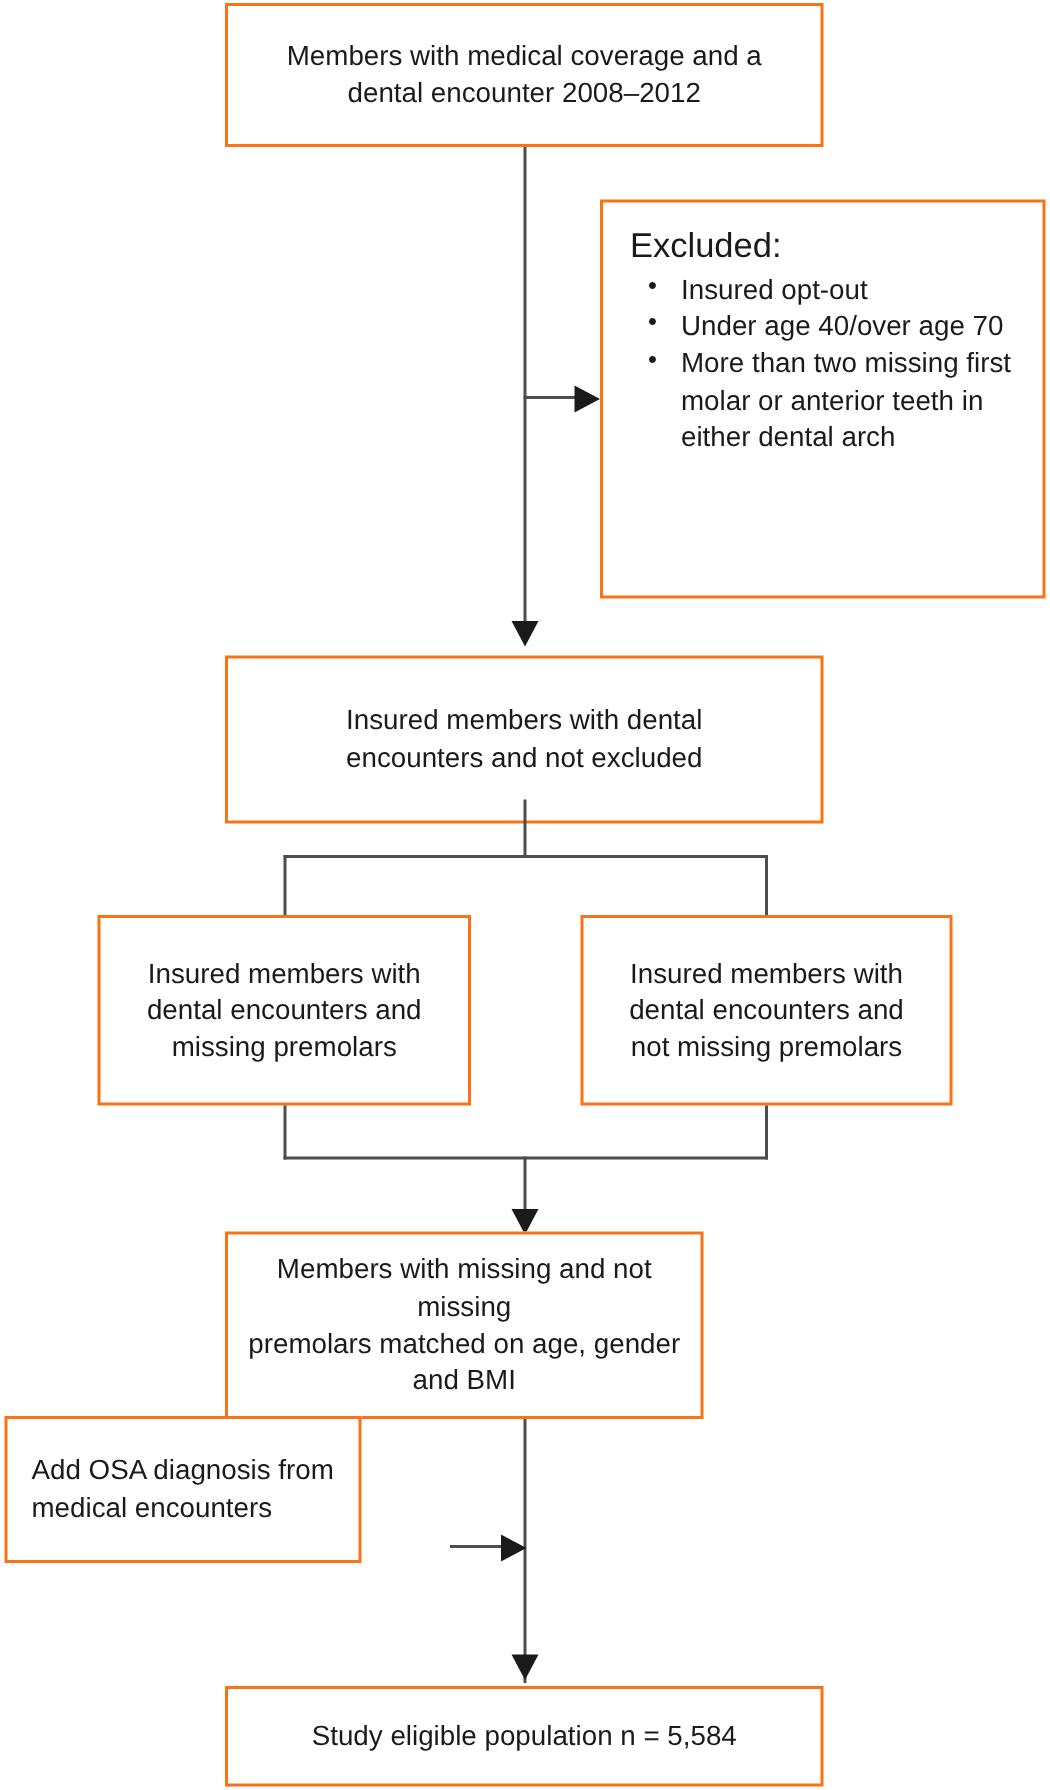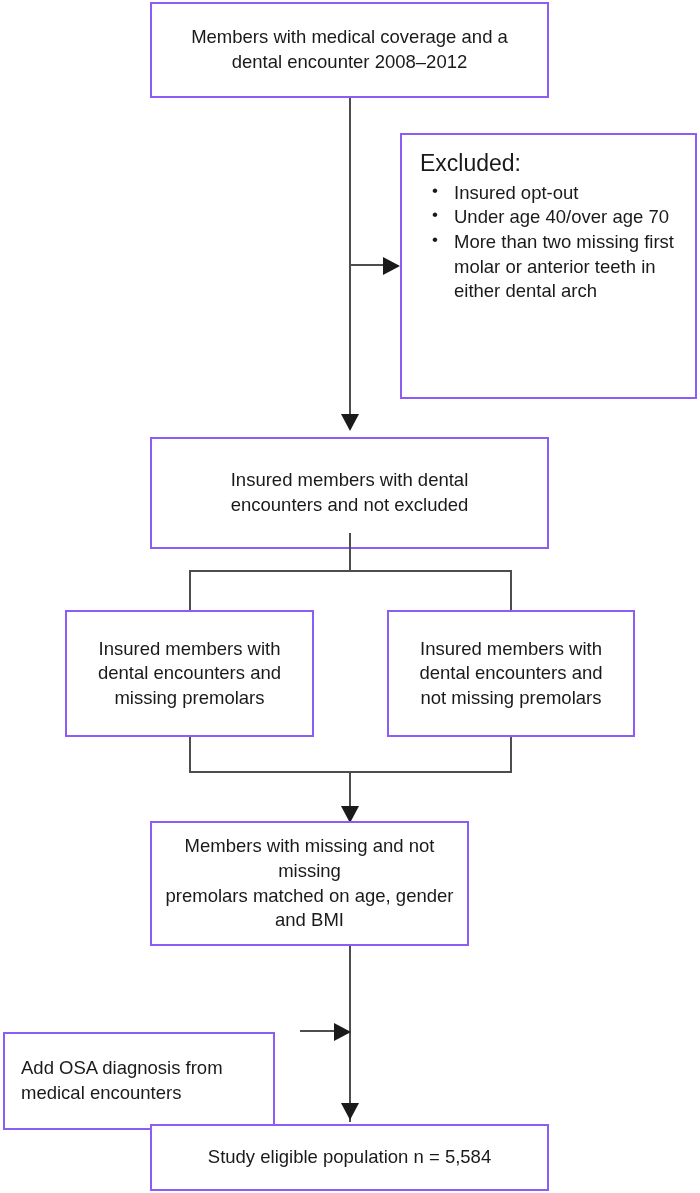--- a/index.html
+++ b/index.html
@@ -15,21 +15,21 @@
   #flowchart {
     position: relative;
     width: 700px;
     height: 1193px;
     background: #ffffff;
     overflow: hidden;
   }
   .node {
     position: absolute;
     box-sizing: border-box;
-    border: 2px solid #8b5cf6;
+    border: 2px solid #f97316;
     background: #ffffff;
     display: flex;
     align-items: center;
     justify-content: center;
     padding: 6px 10px;
   }
   .node .node-text {
     font-size: 18.5px;
     line-height: 1.33;
     color: #1a1a1a;
@@ -168,21 +168,21 @@
 
   <div class="node" id="node-matched" style="left:150px; top:821px; width:319px; height:125px;">
     <span class="node-text">Members with missing and not missing
 premolars matched on age, gender
 and BMI</span>
   </div>
 
   <div class="vline" style="left:349px; top:946px; height:176px;"></div>
   <div class="arrow-down" style="left:341px; top:1103px;"></div>
 
-  <div class="node align-left" id="node-osa" style="left:3px; top:1032px; width:272px; height:98px;">
+  <div class="node align-left" id="node-osa" style="left:3px; top:944px; width:238px; height:98px;">
     <span class="node-text">Add OSA diagnosis from
 medical encounters</span>
   </div>
   <div class="hline" style="left:300px; top:1030px; width:36px;"></div>
   <div class="arrow-right" style="left:334px; top:1023px;"></div>
 
   <div class="node" id="node-study" style="left:150px; top:1124px; width:399px; height:67px;">
     <span class="node-text">Study eligible population n = 5,584</span>
   </div>
 

